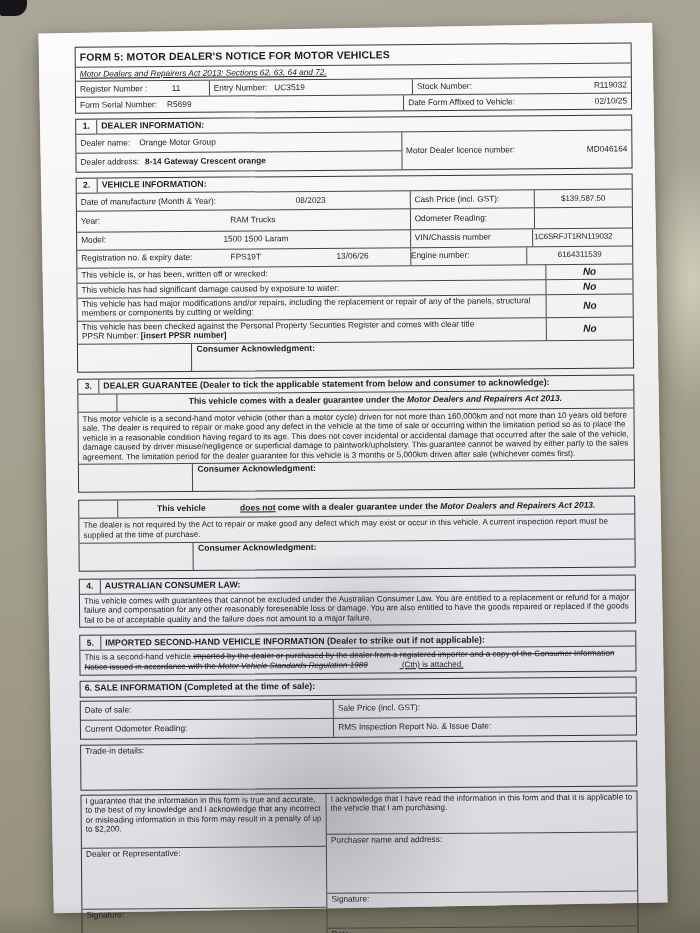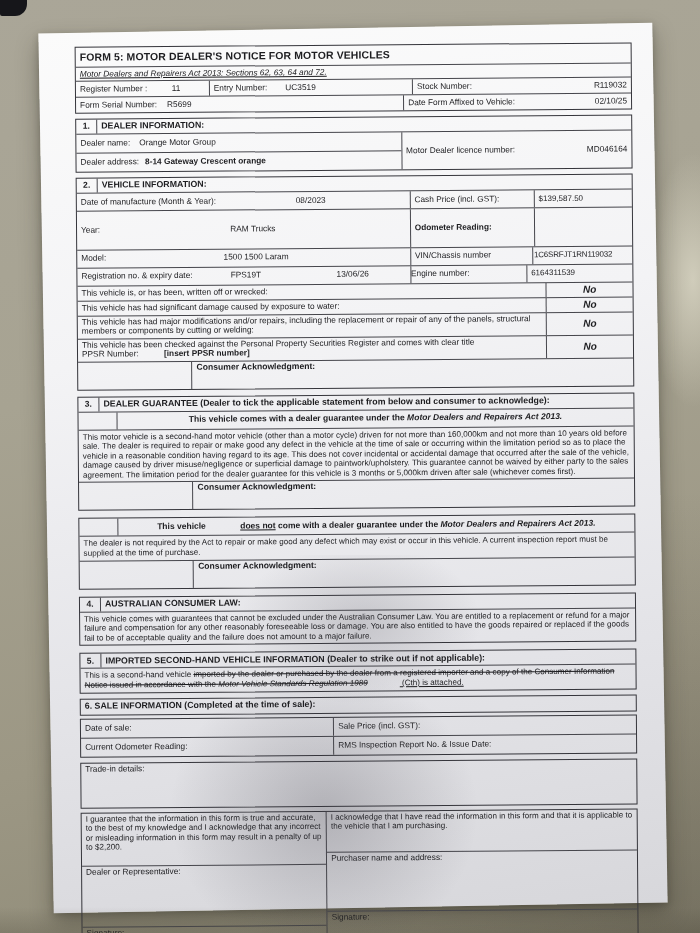--- a/index.html
+++ b/index.html
@@ -23,37 +23,37 @@
     transform:rotate(0.55deg);transform-origin:0 0;
     font-size:8px;line-height:9.5px;
   }
   .tbl{border:1.4px solid #35353b;background:transparent;}
   .gap4{margin-top:4px;} .gap5{margin-top:5px;} .gap6{margin-top:6px;} .gap7{margin-top:7px;} .gap3{margin-top:3px;}
   .row{display:flex;border-top:1px solid #46464c;align-items:stretch;}
   .row:first-child{border-top:none;}
   .cell{border-left:1px solid #46464c;padding:1px 4px;display:flex;align-items:center;min-width:0;}
   .cell:first-child{border-left:none;}
   .top{align-items:flex-start;}
-  .b{font-weight:bold;margin-left:23px;} .i{font-style:italic;} .u{text-decoration:underline;margin-left:32px;}
+  .b{font-weight:bold;} .i{font-style:italic;} .u{text-decoration:underline;margin-left:32px;}
   .strike{text-decoration:line-through;text-decoration-thickness:1.2px;}
   .title-row{min-height:19px;}
   .title-text{font-size:10.5px;font-weight:bold;letter-spacing:.1px;}
   .act-row{min-height:13px;}
   .act-text{font-size:8.3px;font-style:italic;text-decoration:underline;}
   .hrow{min-height:14px;}
   .num{flex:0 0 16px;justify-content:center;font-weight:bold;font-size:8.6px;padding:1px 2px;}
   .shead{font-weight:bold;font-size:8.8px;}
   .lb{font-size:8.3px;white-space:nowrap;}
   .vl{font-size:8.3px;}
   .cen{flex:1;text-align:center;}
   .rgt{flex:1;text-align:right;}
   .w-reg{flex:0 0 22.5%;} .w-ent{flex:0 0 35%;} .w-stock{flex:1;}
   .w-l{flex:0 0 58.5%;} .w-r{flex:1;}
   .rl{flex:0 0 52%;border-right:1px solid #46464c;align-self:stretch;display:flex;align-items:center;}
-  .rv{flex:1;text-align:left;padding-left:2px;}
+  .rv{flex:1;text-align:center;padding-left:2px;}
   .rv-tight{flex:1;text-align:left;padding-left:1px;letter-spacing:-0.2px;}
   .w-decl{flex:1;} .w-no{flex:0 0 14%;justify-content:center;}
   .no-val{font-weight:bold;font-style:italic;font-size:10px;}
   .ack-empty{flex:0 0 19%;}
   .ack-cell{flex:1;}
   .ack-row{min-height:27px;}
   .ack-lb{font-weight:bold;font-size:8.6px;}
   .tick{flex:0 0 30px;}
   .stmt{flex:1;justify-content:center;text-align:center;font-weight:bold;font-size:8.5px;min-height:15px;}
   .para{display:block;padding:2px 4px;font-size:8.1px;line-height:9.6px;}
@@ -92,21 +92,21 @@
             <span class="act-text">Motor Dealers and Repairers Act 2013: Sections 62, 63, 64 and 72.</span>
           </div>
         </div>
         <div class="row" style="min-height:15px;">
           <div class="cell w-reg">
             <span class="lb">Register Number :</span>
             <span class="vl cen">11</span>
           </div>
           <div class="cell w-ent">
             <span class="lb">Entry Number:</span>
-            <span class="vl" style="margin-left:18px;">UC3519</span>
+            <span class="vl" style="margin-left:7px;">UC3519</span>
           </div>
           <div class="cell w-stock">
             <span class="lb">Stock Number:</span>
             <span class="vl rgt">R119032</span>
           </div>
         </div>
         <div class="row" style="min-height:15px;">
           <div class="cell" style="flex:0 0 57.5%;">
             <span class="lb">Form Serial Number:</span>
             <span class="vl" style="margin-left:10px;text-align:right;">R5699</span>
@@ -163,21 +163,21 @@
             <span class="rv" style="padding:1px 4px;">$139,587.50</span>
           </div>
         </div>
 
         <div class="row" style="min-height:17px;">
           <div class="cell w-l">
             <span class="lb">Year:</span>
             <span class="vl cen">RAM Trucks</span>
           </div>
           <div class="cell w-r" style="padding:0;">
-            <span class="rl" style="padding:14px 4px;font-weight:bold;">
+            <span class="rl" style="padding:5px 4px;">
                 <span class="lb">Odometer Reading:</span>
               </span>
             <span class="rv" style="padding:1px 4px;"></span>
           </div>
         </div>
 
         <div class="row" style="min-height:17px;">
           <div class="cell w-l">
             <span class="lb">Model:</span>
             <span class="vl cen">1500 1500 Laram</span>

